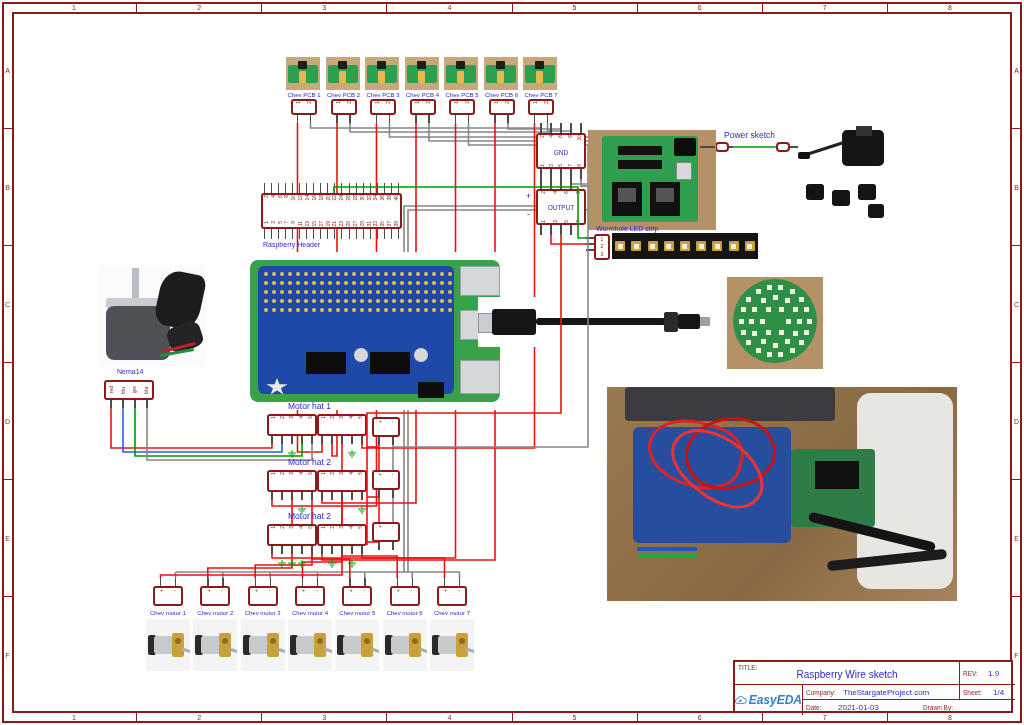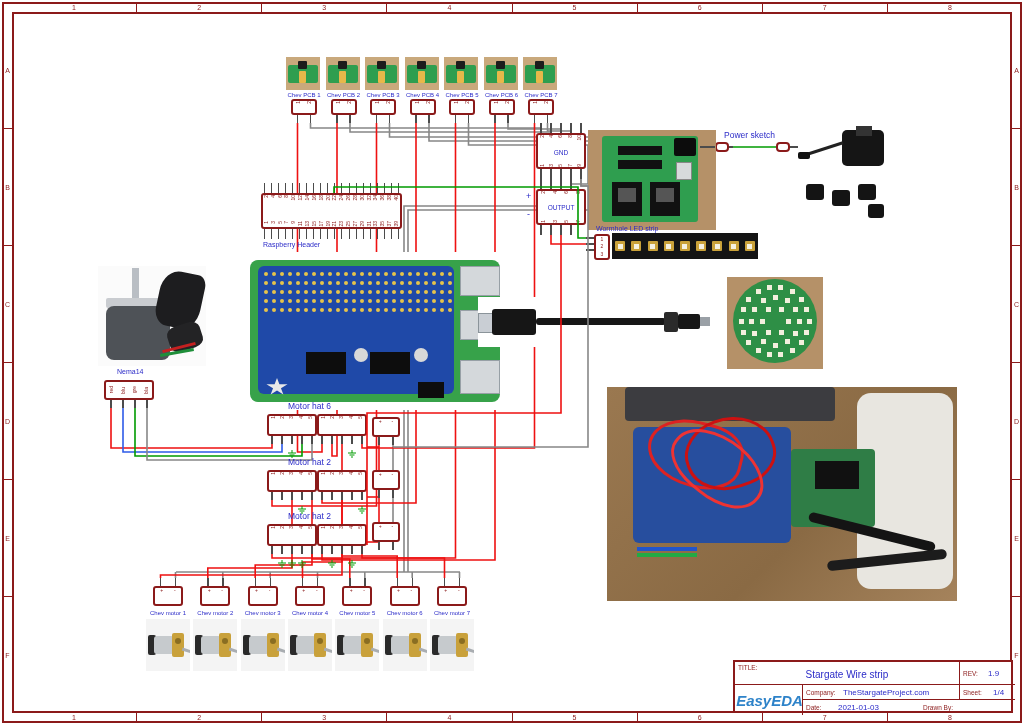--- a/index.html
+++ b/index.html
@@ -488,31 +488,31 @@
   <svg id="wires-over" class="wires" width="1024" height="725">
     <polyline points="334,193 334,187 578,187 578,238 586,238" fill="none" stroke="#009B00" stroke-width="1.6"></polyline>
     <polyline points="393,447 588,447 588,186 581,186 581,179" fill="none" stroke="#878787" stroke-width="1.6"></polyline>
     <polyline points="561,235 561,413 367,413 367,545" fill="none" stroke="#EE1111" stroke-width="1.6"></polyline>
     <polyline points="551,235 551,244 586,244" fill="none" stroke="#EE1111" stroke-width="1.6"></polyline>
   </svg>
 
   <div id="titleblock">
     <div class="tcell" style="left:0;top:0;width:225px;height:23px;border-right:1.5px solid var(--dr);border-bottom:1.5px solid var(--dr);">
       <span class="tb-lab" style="position:absolute;left:3px;top:2px;">TITLE:</span>
-      <div style="position:absolute;left:0;top:7px;width:100%;text-align:center;font-size:10px;color:var(--blue);">Stargate Wire strip</div>
+      <div style="position:absolute;left:0;top:7px;width:100%;text-align:center;font-size:10px;color:var(--blue);">Raspberry Wire sketch</div>
     </div>
     <div class="tcell" style="left:225px;top:0;width:55px;height:23px;border-bottom:1.5px solid var(--dr);">
       <span class="tb-lab" style="position:absolute;left:3px;top:8px;">REV:</span>
       <span class="tb-val" style="position:absolute;left:28px;top:7px;">1.9</span>
     </div>
     <div class="tcell" style="left:0;top:23px;width:68px;height:30px;border-right:1.5px solid var(--dr);display:flex;align-items:center;justify-content:center;gap:2px;">
       <svg width="15" height="11" viewBox="0 0 20 14">
         <path d="M5 12 a4 4 0 0 1 -0.5 -8 a5.5 5.5 0 0 1 10.5 -0.5 a4 4 0 0 1 1 8.4 z M6 9 l4 -3 l-1.5 3 l4 -3" fill="none" stroke="#2E83C9" stroke-width="1.6" stroke-linejoin="round"></path>
       </svg>
-      <span style="font-size:15px;font-weight:bold;font-style:italic;color:var(--logo);">EasyEDA</span>
+      <span style="font-size:12px;font-weight:bold;font-style:italic;color:var(--logo);">EasyEDA</span>
     </div>
     <div class="tcell" style="left:68px;top:23px;width:157px;height:15px;border-right:1.5px solid var(--dr);border-bottom:1.5px solid var(--dr);">
       <span class="tb-lab" style="position:absolute;left:3px;top:4px;">Company:</span>
       <span class="tb-val" style="position:absolute;left:40px;top:3px;">TheStargateProject.com</span>
     </div>
     <div class="tcell" style="left:225px;top:23px;width:55px;height:15px;border-bottom:1.5px solid var(--dr);">
       <span class="tb-lab" style="position:absolute;left:3px;top:4px;">Sheet:</span>
       <span class="tb-val" style="position:absolute;left:33px;top:3px;">1/4</span>
     </div>
     <div class="tcell" style="left:68px;top:38px;width:212px;height:15px;">
@@ -680,21 +680,21 @@
     </div>
     <div class="lbl" style="left: 520px; top: 92px; width: 42px; text-align: center; font-size: 6px;">Chev PCB 7</div>
     <div class="conn" style="left: 528px; top: 99px; width: 26px; height: 16px;">
       <div class="pins-row">
         <span class="vnum">1</span>
         <span class="vnum">2</span>
       </div>
     </div>
     <div class="stub" style="left: 533.9px; top: 115px; width: 1.3px; height: 8px;"></div>
     <div class="stub" style="left: 546.9px; top: 115px; width: 1.3px; height: 8px;"></div>
-    <div class="lbl" style="left: 288px; top: 402px; width: 110px; font-size: 8.5px;">Motor hat 6</div>
+    <div class="lbl" style="left: 288px; top: 402px; width: 110px; font-size: 8.5px;">Motor hat 1</div>
     <div class="lbl" style="left: 288px; top: 458px; width: 110px; font-size: 8.5px;">Motor hat 2</div>
     <div class="lbl" style="left: 288px; top: 512px; width: 110px; font-size: 8.5px;">Motor hat 2</div>
     <div class="conn" style="left: 267px; top: 414px; width: 50px; height: 22px;">
       <div class="pins-row">
         <span class="vnum">1</span>
         <span class="vnum">2</span>
         <span class="vnum">3</span>
         <span class="vnum">4</span>
         <span class="vnum">5</span>
       </div>

